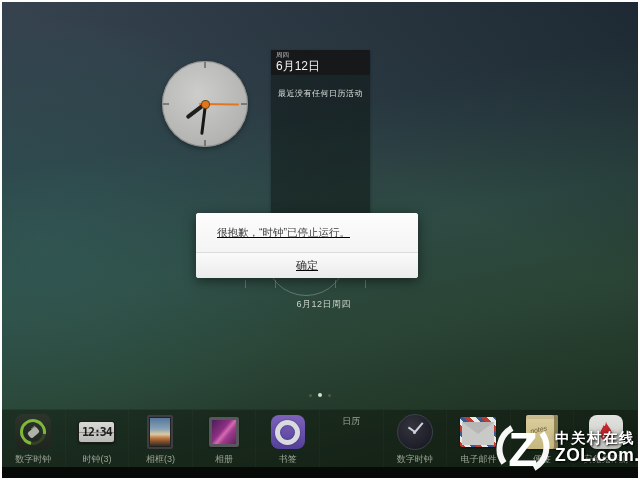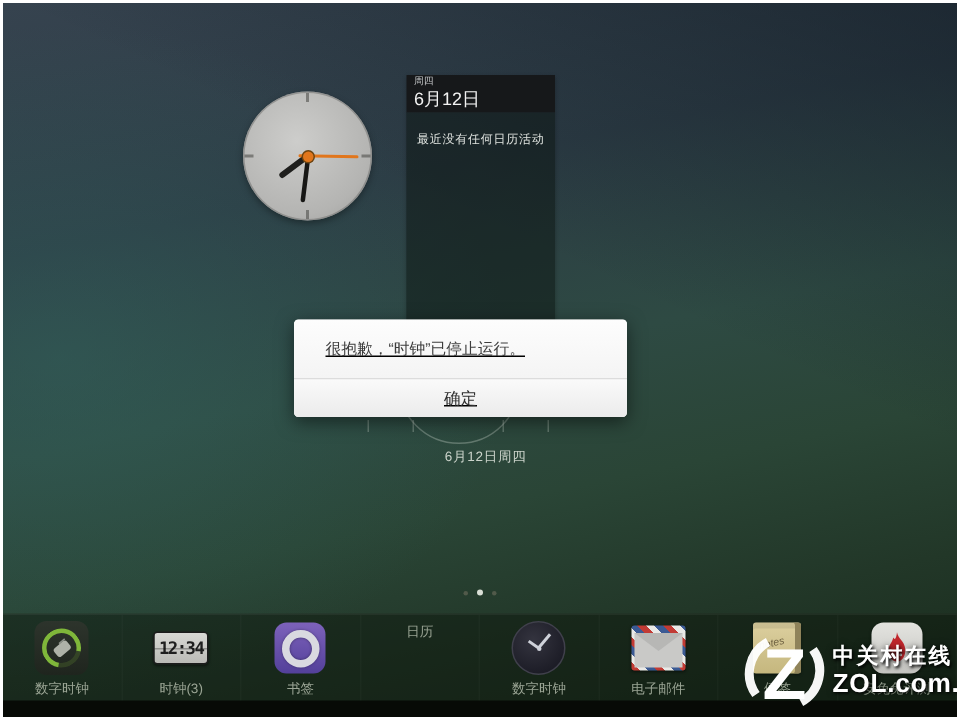--- a/index.html
+++ b/index.html
@@ -201,22 +201,38 @@
       </div>
 
 
       <div class="cell">
         <div class="ic ic-flipclock">
             <div class="panel">12:34</div>
           </div>
         <div class="lbl">时钟(3)</div>
       </div>
 
-
-
+      <div class="cell">
+        <div class="ic ic-photoframe">
+            <div class="frame">
+          <div class="inner"></div>
+        </div>
+          </div>
+        <div class="lbl">相框(3)</div>
+      </div>
+
+
+      <div class="cell">
+        <div class="ic ic-album">
+            <div class="frame">
+          <div class="inner"></div>
+        </div>
+          </div>
+        <div class="lbl">相册</div>
+      </div>
 
       <div class="cell">
         <div class="ic ic-bookmark">
             <div class="sq">
           <div class="ringO"></div>
         </div>
           </div>
         <div class="lbl">书签</div>
       </div>
 

